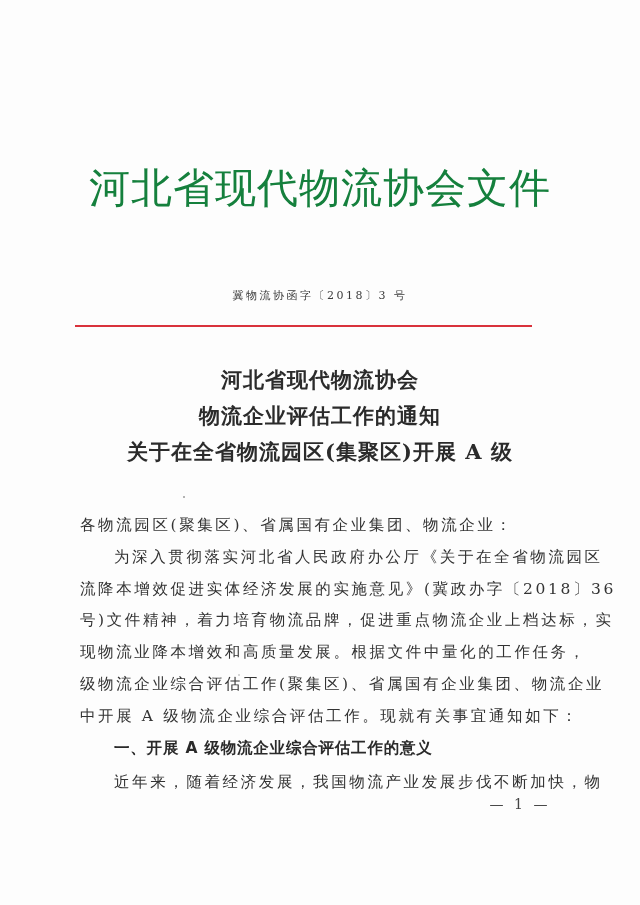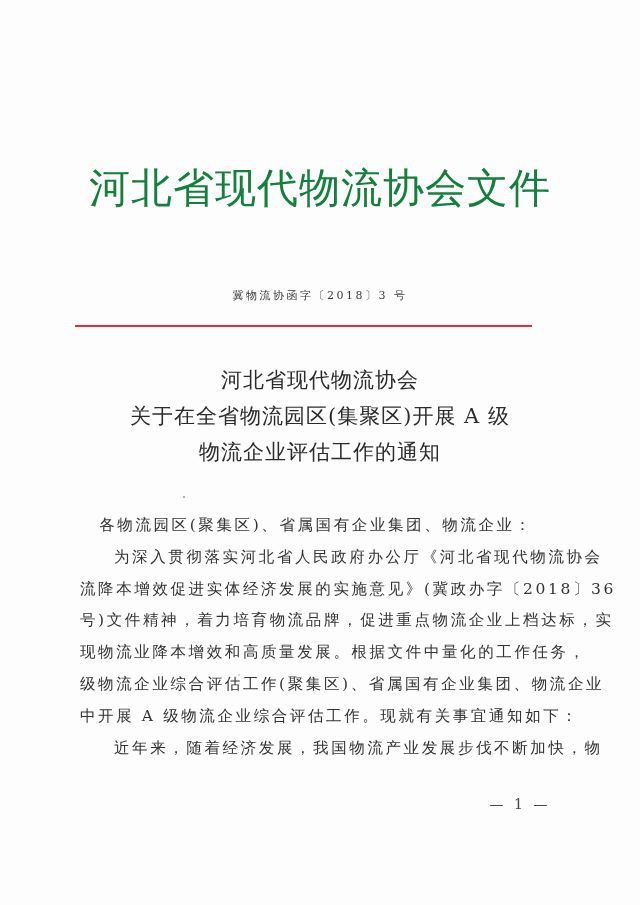--- a/index.html
+++ b/index.html
@@ -48,36 +48,35 @@
       height: 2px;
       background: #d9323c;
     }
     .notice-title {
       position: absolute;
       left: 0;
       width: 640px;
       top: 362px;
       text-align: center;
       font-size: 21px;
-      font-weight: normal;
+      font-weight: bold;
       color: #2b2b2b;
       line-height: 36px;
       letter-spacing: 1px;
     }
     .notice-title div { height: 36px; }
     .body-text {
       position: absolute;
       left: 80px;
       top: 510px;
       width: 472px;
       font-size: 15.5px;
       color: #333333;
       line-height: 31.8px;
       letter-spacing: 2.6px;
-      text-align: center;
     }
     .body-text .line {
       white-space: nowrap;
       height: 31.8px;
     }
     .indent { padding-left: 34px; }
     .section-heading {
       font-family: "DejaVu Sans", "Liberation Sans", sans-serif;
       font-weight: bold;
       letter-spacing: 0.8px;
@@ -107,31 +106,32 @@
 <body>
 
 <div class="header-title">河北省现代物流协会文件</div>
 
 <div class="doc-number">冀物流协函字〔2018〕3 号</div>
 
 <div class="red-rule"></div>
 
 <div class="notice-title">
   <div>河北省现代物流协会</div>
+  <div>物流企业评估工作的通知</div>
   <div>关于在全省物流园区(集聚区)开展 A 级</div>
-  <div>物流企业评估工作的通知</div>
 </div>
 
 <div class="body-text">
   <div class="line">各物流园区(聚集区)、省属国有企业集团、物流企业：</div>
-  <div class="line indent">为深入贯彻落实河北省人民政府办公厅《河北省现代物流协会</div>
+  <div class="line indent">为深入贯彻落实河北省人民政府办公厅《关于在全省物流园区</div>
   <div class="line">流降本增效促进实体经济发展的实施意见》(冀政办字〔2018〕36</div>
   <div class="line">号)文件精神，着力培育物流品牌，促进重点物流企业上档达标，实</div>
   <div class="line">现物流业降本增效和高质量发展。根据文件中量化的工作任务，</div>
   <div class="line">级物流企业综合评估工作(聚集区)、省属国有企业集团、物流企业</div>
   <div class="line">中开展 A 级物流企业综合评估工作。现就有关事宜通知如下：</div>
+  <div class="line indent section-heading">一、开展 A 级物流企业综合评估工作的意义</div>
   <div class="line indent">近年来，随着经济发展，我国物流产业发展步伐不断加快，物</div>
 </div>
 
 <div class="page-number">— 1 —</div>
 
 <div class="speck" style="left:183px; top:496px;"></div>
 <div class="speck" style="left:238px; top:674px; background:#c8c8c8;"></div>
 
 </body></html>

